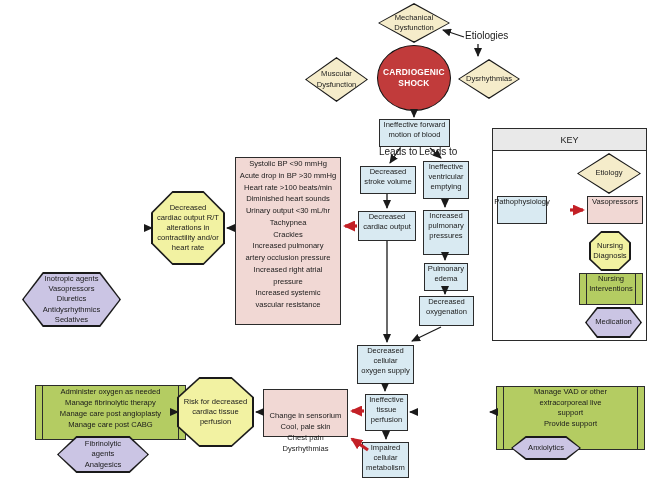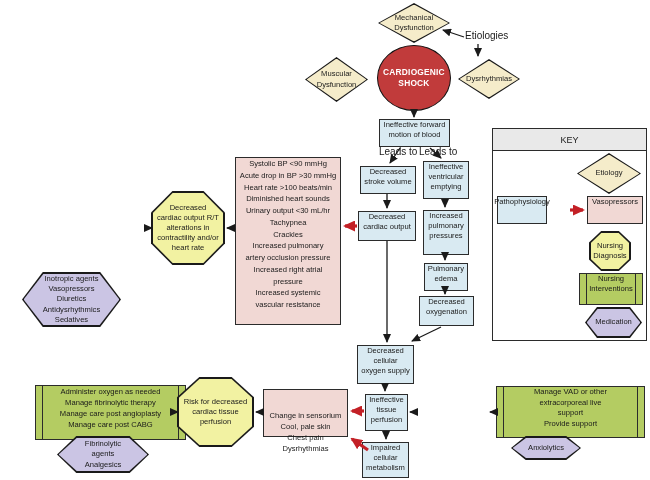--- a/index.html
+++ b/index.html
@@ -165,21 +165,21 @@
 cardiac tissue
 perfusion</span>
       </div>
   </div>
   <div class="box pink" style="left:263px;top:389px;width:85px;height:48px;">
     <span class="txt" style="line-height:1.45;margin-top:20px;">Change in sensorium
 Cool, pale skin
 Chest pain
 Dysrhythmias</span>
     </div>
-  <div class="box green nurse" style="left:496px;top:386px;width:149px;height:52px;">
+  <div class="box green nurse" style="left:496px;top:386px;width:149px;height:64px;">
     <span class="txt" style="line-height:1.4;">Manage VAD or other
 extracorporeal live
 support
 Provide support</span>
     </div>
   <div class="shape hexa" style="left:511px;top:436px;width:70px;height:24px;">
     <div class="in">
         <span class="txt">Anxiolytics</span>
       </div>
   </div>

